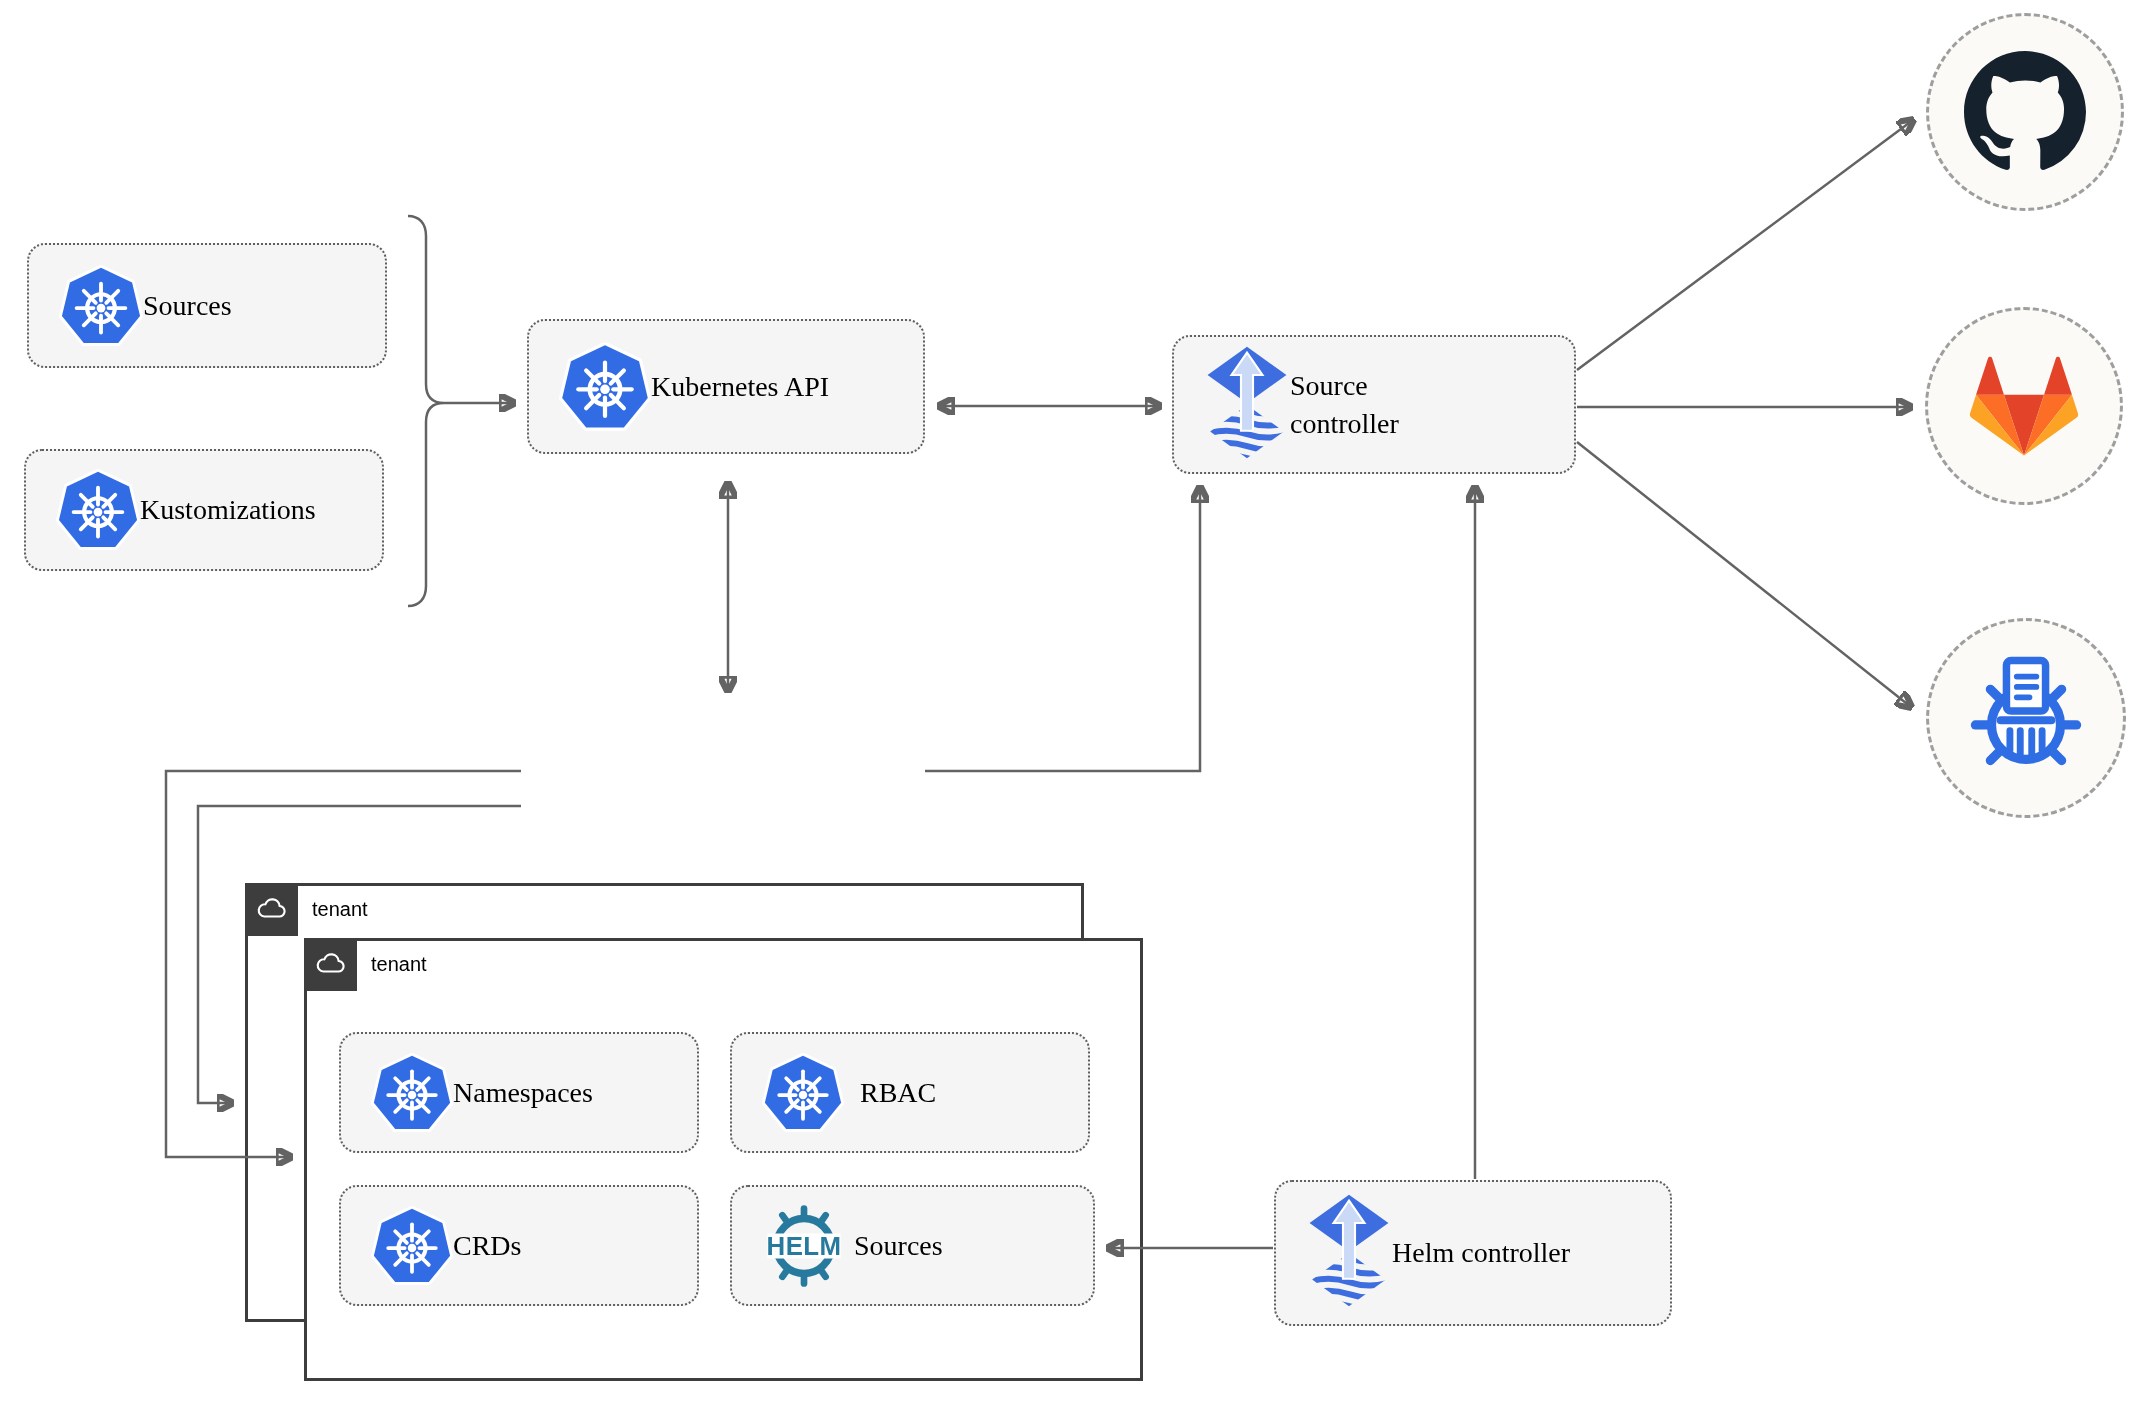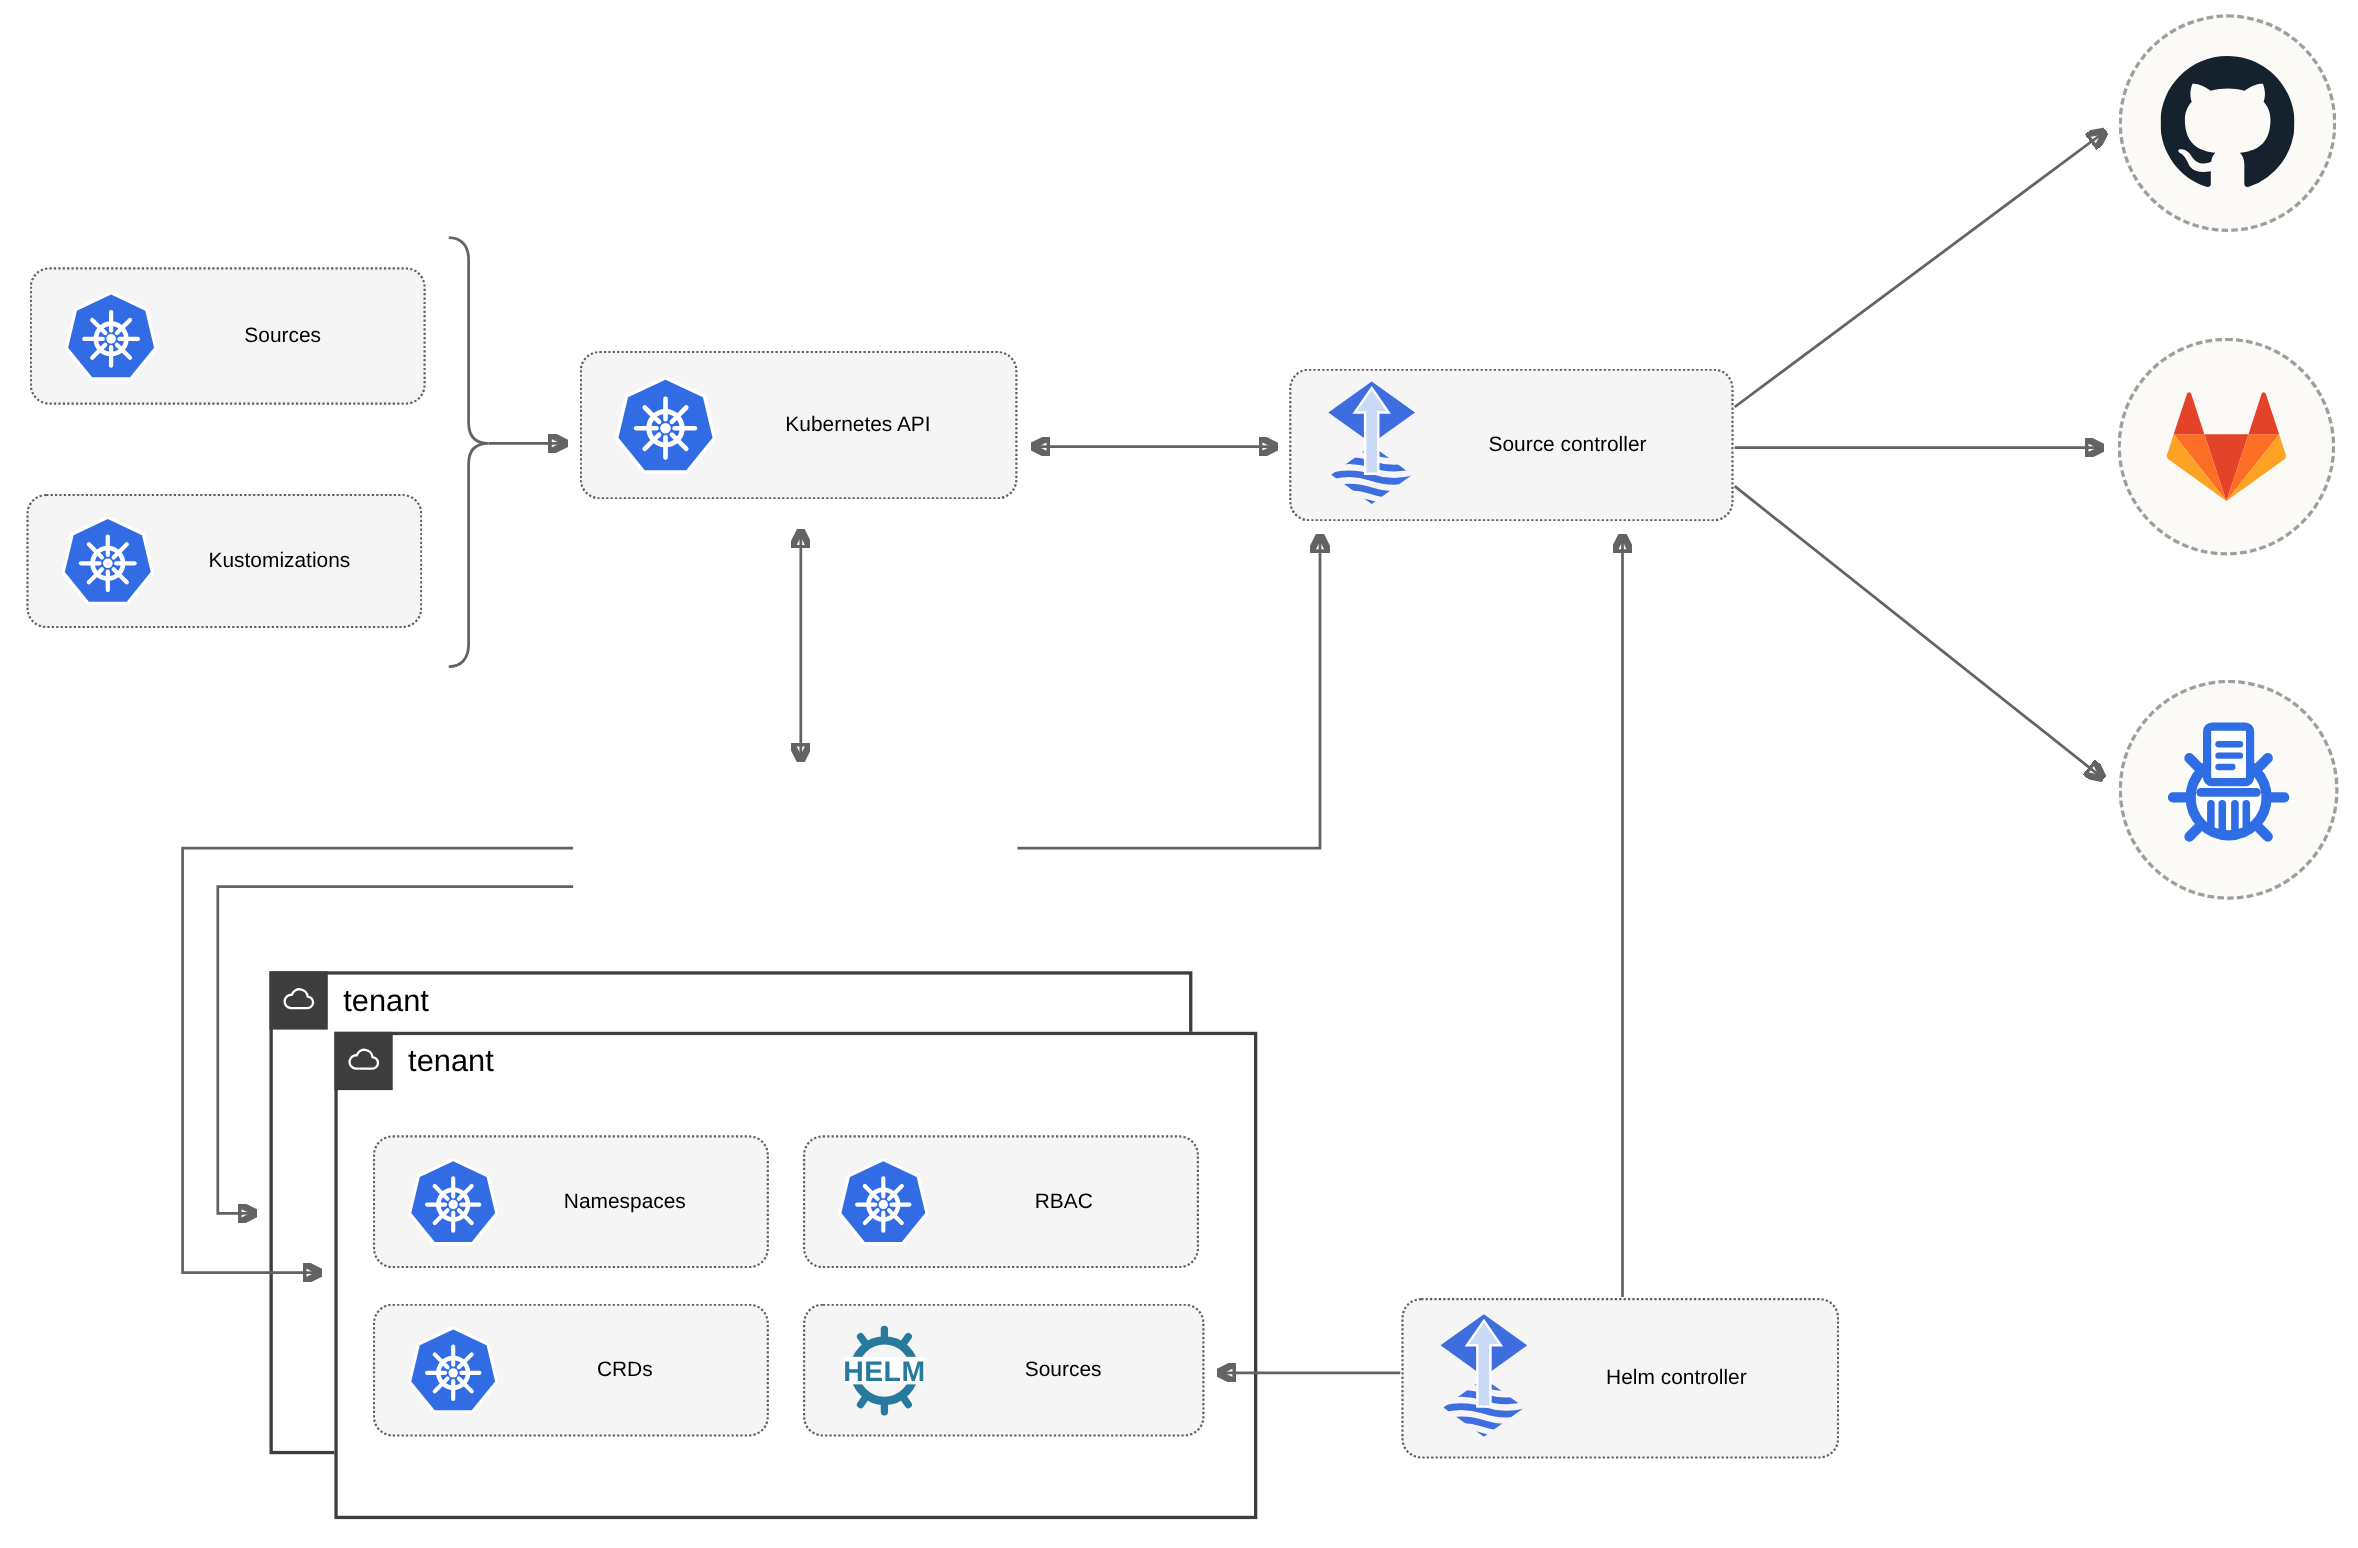--- a/index.html
+++ b/index.html
@@ -9,36 +9,36 @@
     font-family:"Liberation Sans", sans-serif; color:#000;
   }
   
   .node {
     position:absolute; display:flex; align-items:center;
     background:var(--box-fill,#f5f5f5);
     border:2px dotted var(--box-border,#5f5f5f);
     border-radius:18px; z-index:3;
   }
   .node .icon { flex:0 0 auto; margin-left:30px; }
-  .node .label { flex:1; text-align:center; padding-right:14px; font-size:19px; line-height:1.35; }
+  .node .label { flex:1; padding-right:14px; font-size:28px; line-height:1.35;font-family:Liberation Serif, serif; }
   .node .label-text { display:inline-block; }
   .node.wrap .label-text { max-width:180px; }
   
   .tenant {
     position:absolute; background:var(--tenant-fill,#ffffff);
     border:3px solid var(--tenant-border,#3d3d3d);
   }
   .tenant-tab {
     position:absolute; left:-3px; top:-3px; width:53px; height:53px;
     background:var(--tenant-border,#3d3d3d);
     display:flex; align-items:center; justify-content:center;
   }
   .tenant-label {
     position:absolute; left:64px; top:-3px; height:53px; line-height:53px;
-    font-size:28px;
+    font-size:20px;
   }
   .tenant.outer { z-index:1; }
   .tenant.inner { z-index:2; }
   
   .ext {
     position:absolute; border-radius:50%;
     background:var(--circle-fill,#fbfaf6);
     border:3px dashed var(--circle-border,#9e9e9e);
     display:flex; align-items:center; justify-content:center; z-index:3;
   }

